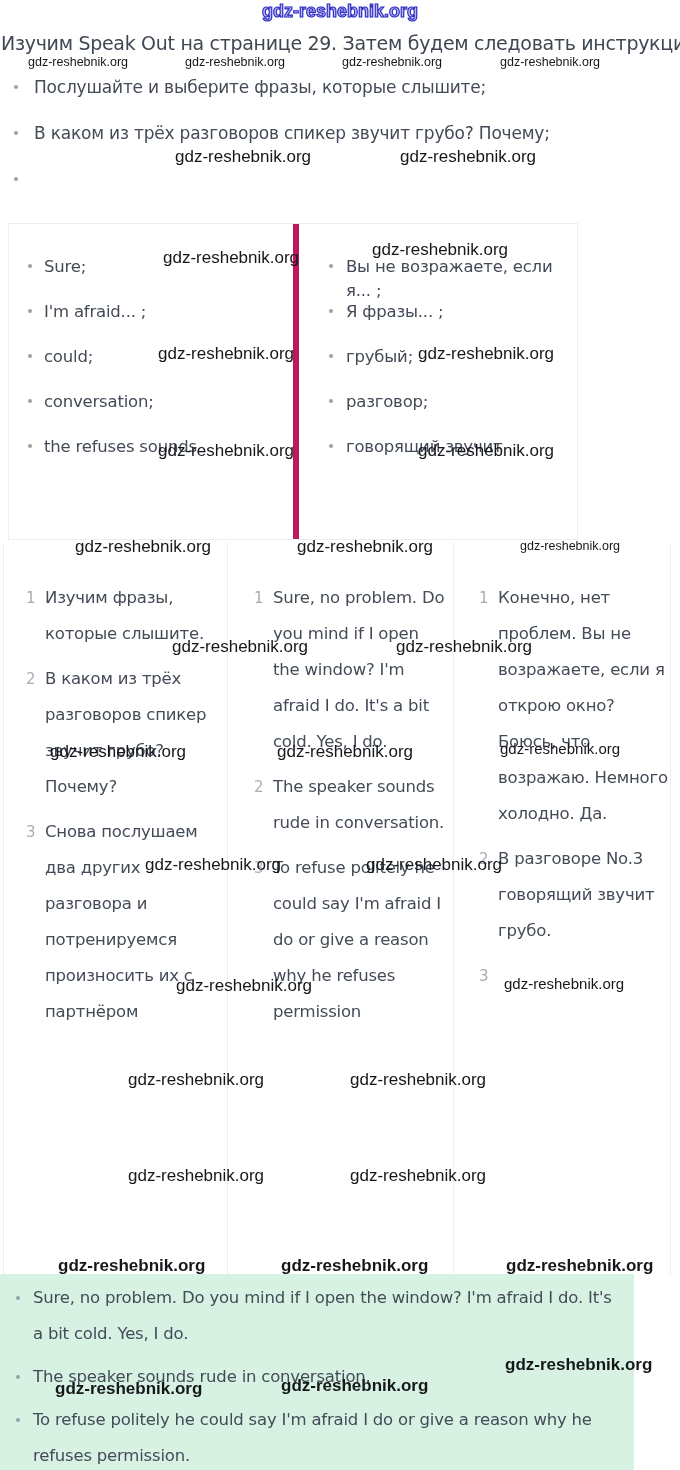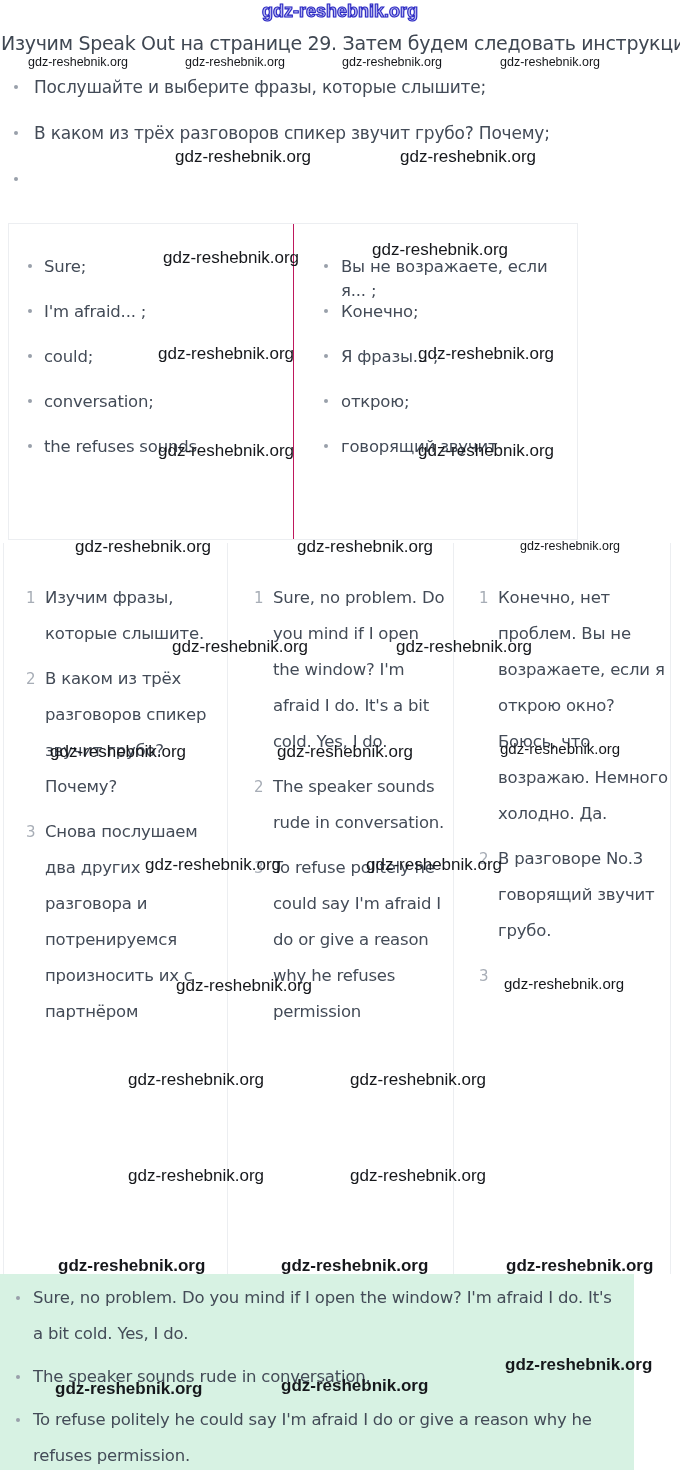--- a/index.html
+++ b/index.html
@@ -25,21 +25,21 @@
     position:absolute;left:1px;top:32px;margin:0;font-size:19px;font-weight:400;
     letter-spacing:-0.3px;color:#3f4752;white-space:nowrap;
   }
   .dot{display:inline-block;width:4px;height:4px;border-radius:50%;background:#99a0aa;}
   .instr{position:absolute;left:0;top:72px;width:680px;margin:0;padding:0;list-style:none;}
   .instr li{position:relative;padding-left:34px;line-height:31px;margin-bottom:15px;font-size:17px;letter-spacing:-0.2px;}
   .instr .dot{position:absolute;left:14px;top:13px;}
   
   .vocab-card{position:absolute;left:8px;top:223px;width:570px;height:317px;border:1px solid #eceef1;display:flex;box-sizing:border-box;}
   .vc-col{width:50%;box-sizing:border-box;padding-top:31px;}
-  .vc-right{border-left:1px solid #be185d;}
+  .vc-right{border-left:6px solid #be185d;}
   .vc-col ul{margin:0;padding:0;list-style:none;}
   .vc-col li{position:relative;height:45px;line-height:24px;font-size:16.5px;box-sizing:border-box;letter-spacing:-0.2px;}
   .vc-left li{padding-left:35px;}
   .vc-right li{padding-left:47px;}
   .vc-col .dot{position:absolute;top:9px;}
   .vc-left .dot{left:19px;}
   .vc-right .dot{left:30px;}
   
   .sol{position:absolute;left:3px;top:543px;width:668px;height:731px;display:flex;box-sizing:border-box;}
   .sol-col{box-sizing:border-box;border-left:1px solid #eceef1;padding-top:37px;}
@@ -117,23 +117,23 @@
         <li><span class="dot"></span><span>Sure;</span></li>
         <li><span class="dot"></span><span>I'm afraid... ;</span></li>
         <li><span class="dot"></span><span>could;</span></li>
         <li><span class="dot"></span><span>conversation;</span></li>
         <li><span class="dot"></span><span>the refuses sounds</span></li>
       </ul>
     </div>
     <div class="vc-col vc-right">
       <ul>
         <li><span class="dot"></span><span>Вы не возражаете, если я... ;</span></li>
-        <li><span class="dot"></span><span>Конечно;</span></li>
         <li><span class="dot"></span><span>Я фразы... ;</span></li>
-        <li><span class="dot"></span><span>открою;</span></li>
+        <li><span class="dot"></span><span>грубый;</span></li>
+        <li><span class="dot"></span><span>разговор;</span></li>
         <li><span class="dot"></span><span>говорящий звучит</span></li>
       </ul>
     </div>
   </div>
 
   <div class="sol">
     <div class="sol-col c1">
       <div class="sol-item">
           <span class="num">1</span>
           <div class="txt">Изучим фразы, которые слышите.</div>

